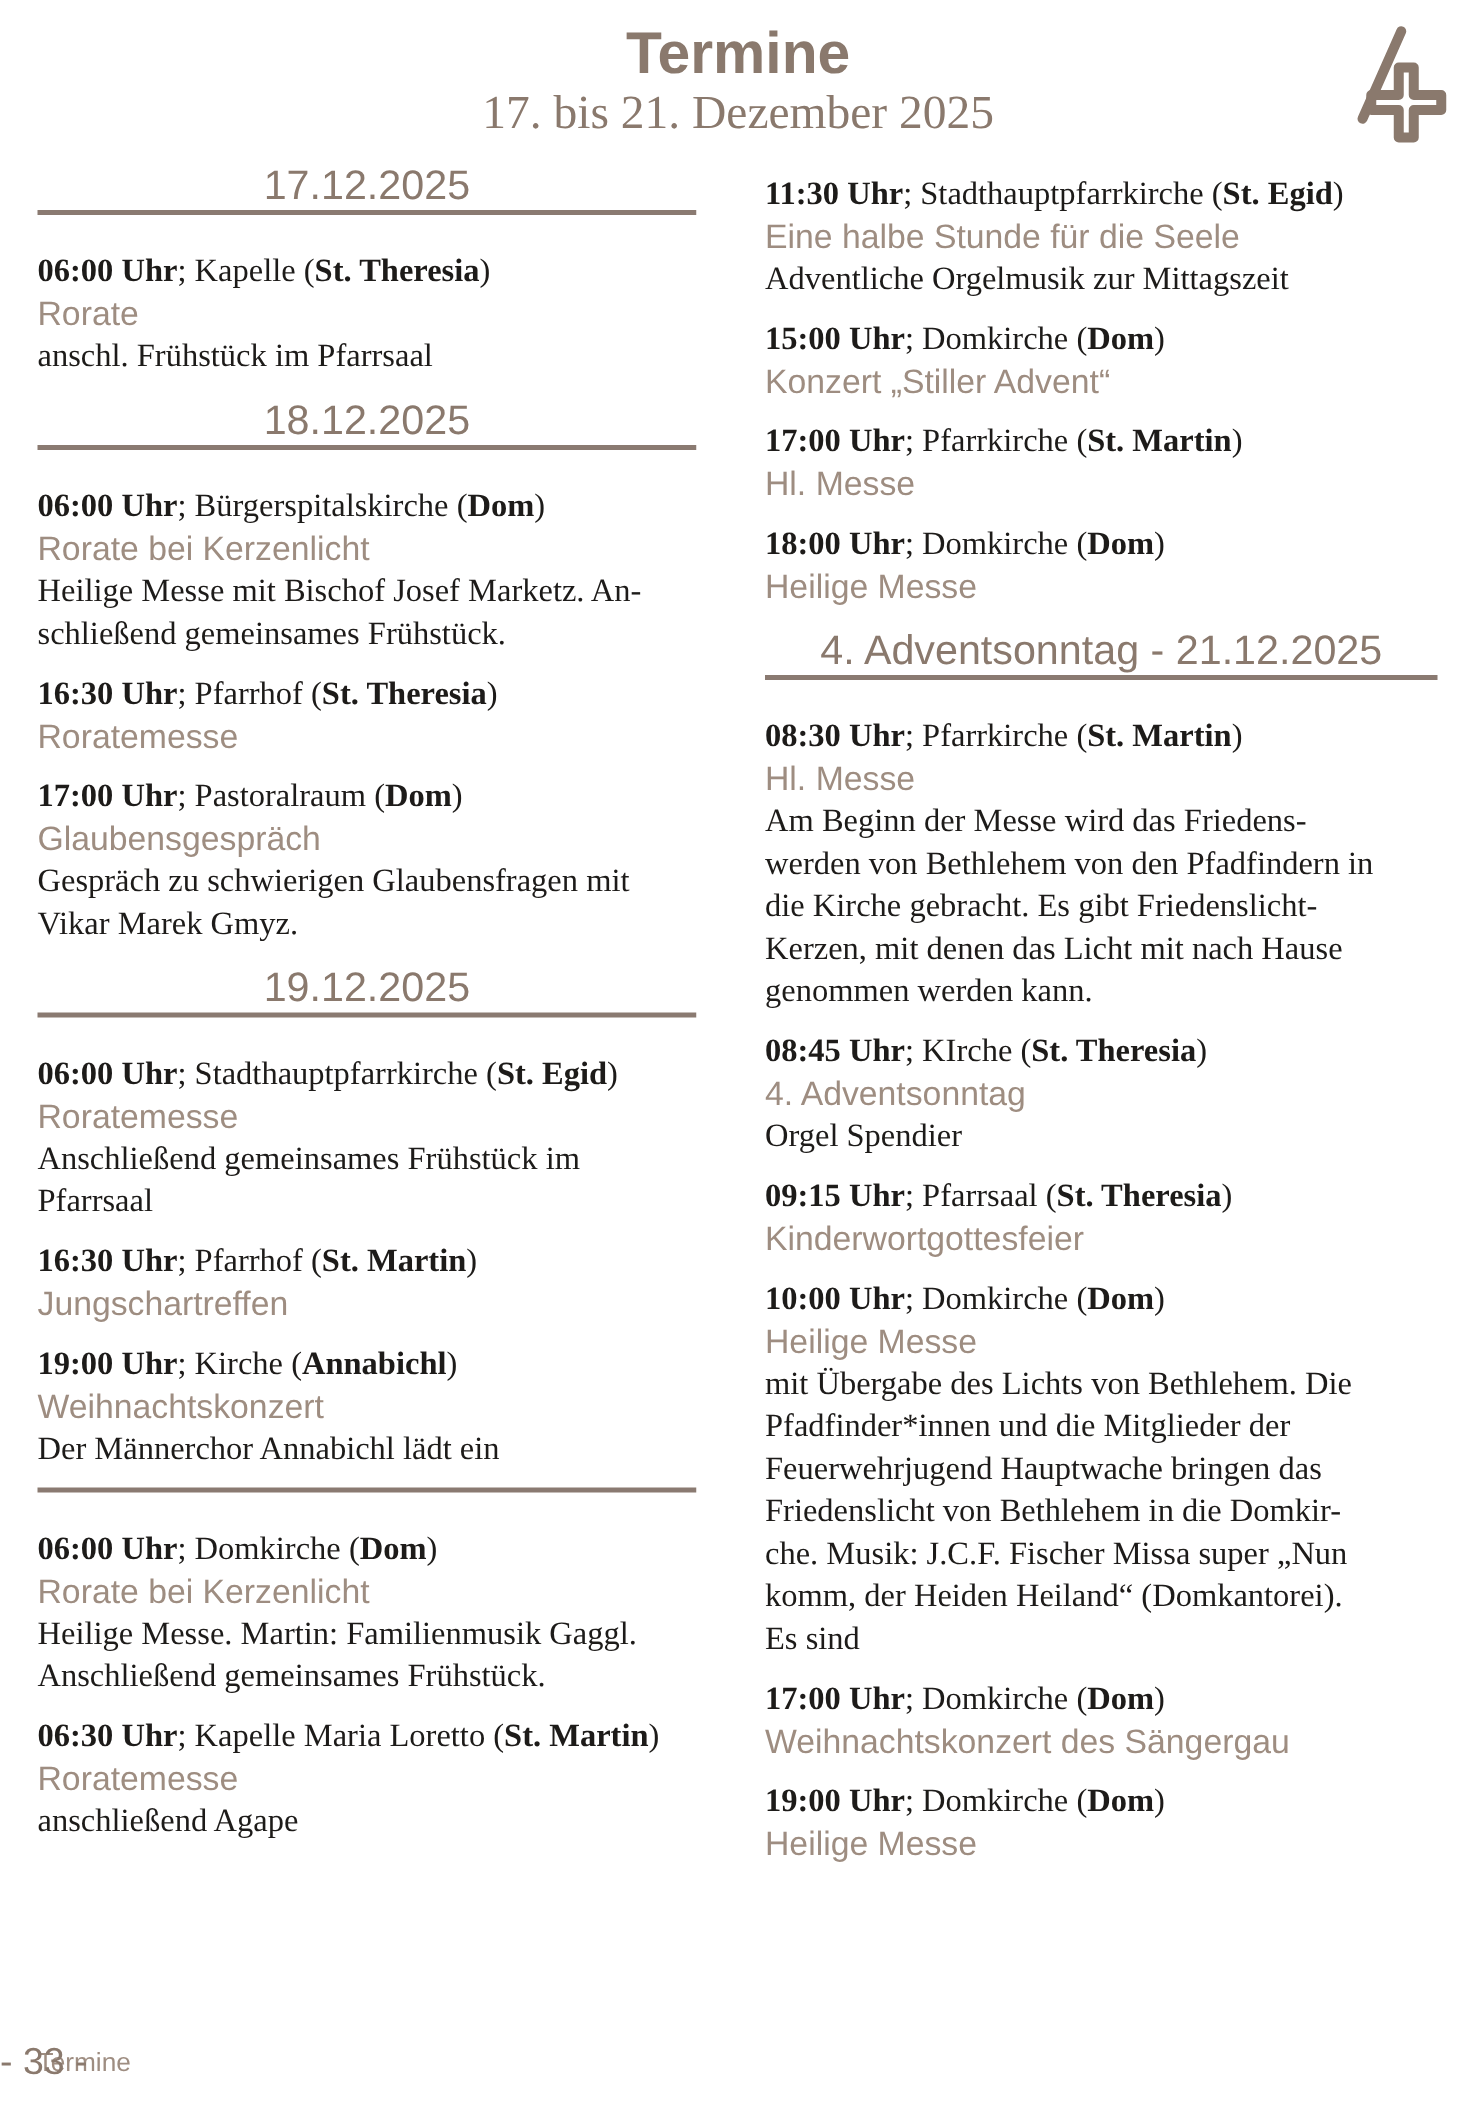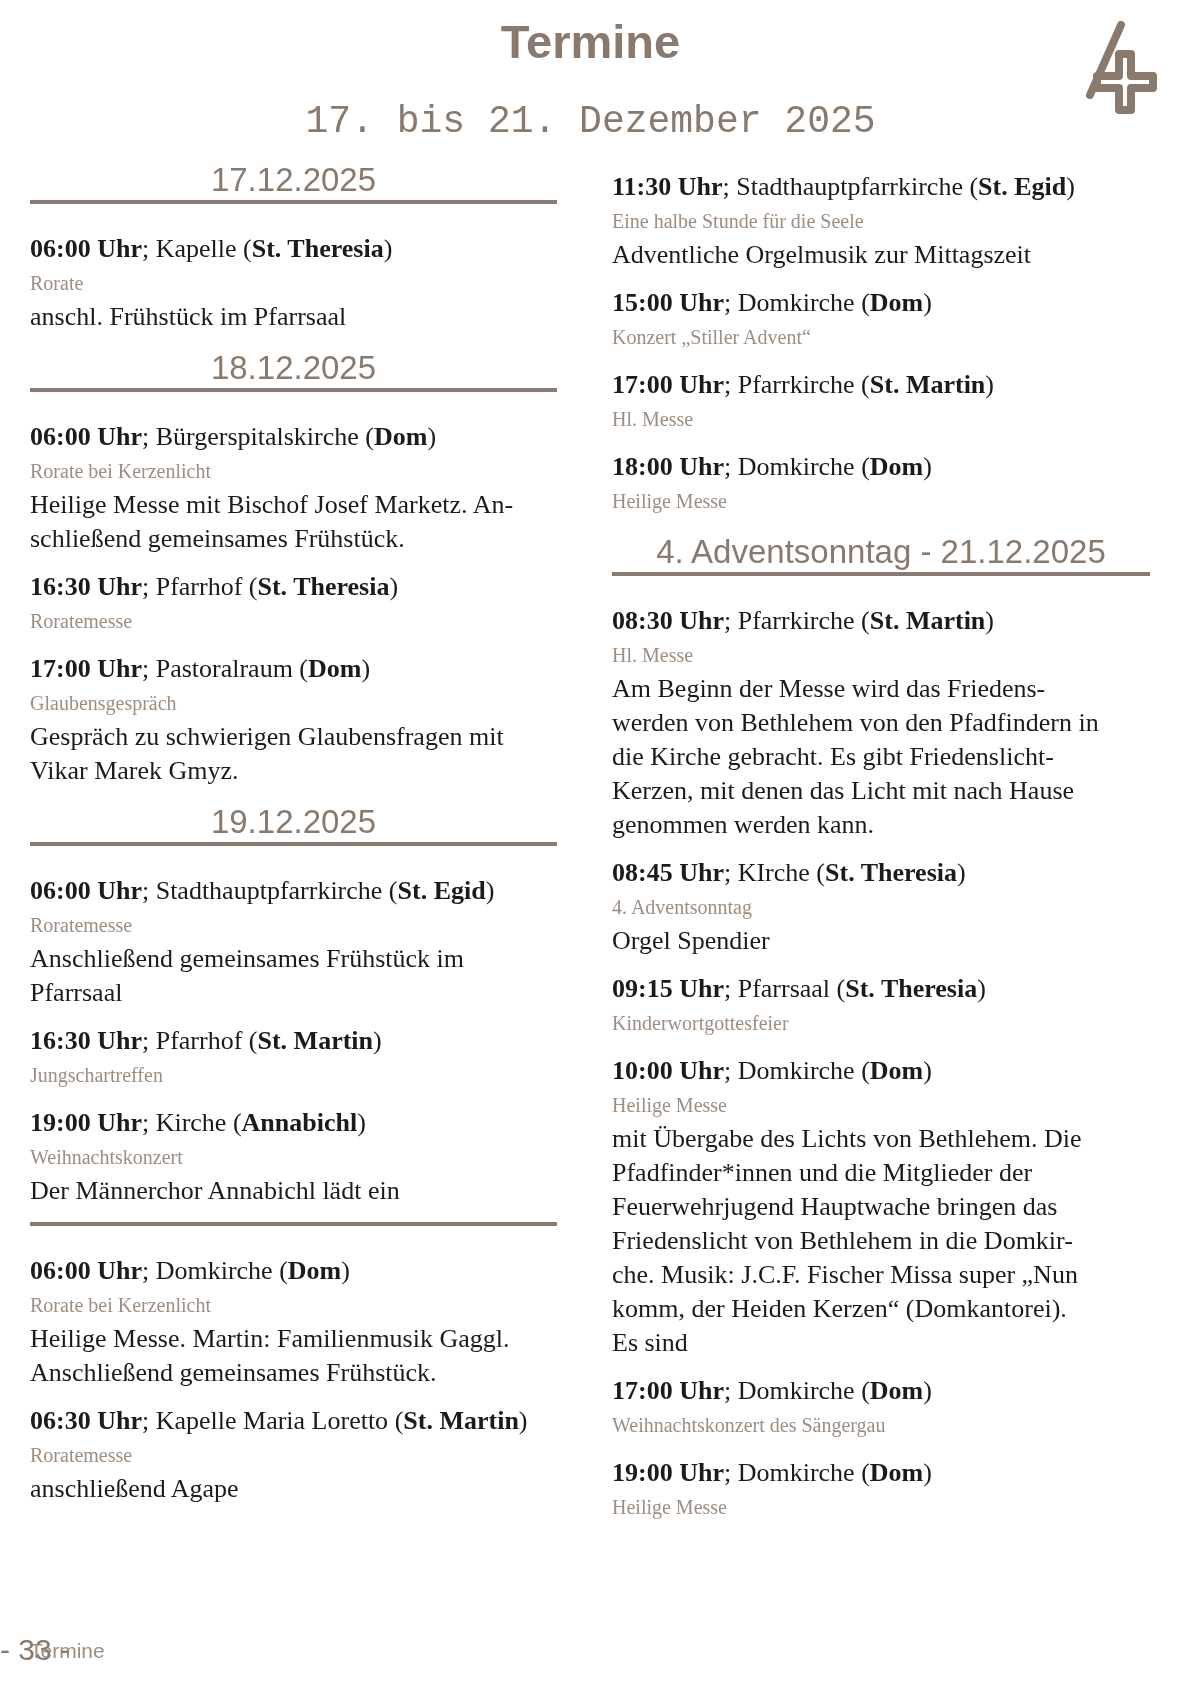--- a/index.html
+++ b/index.html
@@ -19,24 +19,23 @@
     position:relative;
     overflow:hidden;
   }
   .page-header{text-align:center;padding-top:16px;}
   .title{
     font-family:"Liberation Sans", sans-serif;
     font-weight:bold;font-size:47px;line-height:52px;
     color:var(--accent);
   }
   .subtitle{
-    font-family:Liberation Mono, monospace;
+    font-family:Liberation Serif, serif;
     font-size:38px;line-height:44px;
     color:var(--accent);
-    margin-top:32px;
   }
   .logo{position:absolute;top:13px;right:3px;width:100px;height:112px;}
   .columns{
     display:flex;
     padding:0 31px 0 30px;
     margin-top:16px;
     gap:55px;
   }
   .col{min-width:0;}
   .col-left{width:527px;}
@@ -53,22 +52,22 @@
     margin:0 0 28px 0;
   }
   .event{margin:0 0 14px 0;}
   .event-meta{
     margin:0;
     font-size:26px;line-height:34px;
     white-space:nowrap;
   }
   .event-meta b{font-weight:bold;}
   .event-title-line{
-    font-family:Liberation Serif, serif;
-    font-size:20px;line-height:34px;
+    font-family:Liberation Sans, sans-serif;
+    font-size:27px;line-height:34px;
     color:var(--accent-light);
   }
   .event-desc-line{
     font-size:26px;line-height:34px;
   }
   .page-footer{
     position:absolute;left:0;right:0;bottom:28px;height:40px;
     font-family:"Liberation Sans", sans-serif;
     color:var(--accent-light);
   }
@@ -195,21 +194,21 @@
           <div class="event-title-line">Kinderwortgottesfeier</div>
         </article>
         <article class="event">
           <p class="event-meta"><b>10:00 Uhr</b>; <span>Domkirche</span> (<b>Dom</b>)</p>
           <div class="event-title-line">Heilige Messe</div>
           <div class="event-desc-line">mit Übergabe des Lichts von Bethlehem. Die</div>
           <div class="event-desc-line">Pfadfinder*innen und die Mitglieder der</div>
           <div class="event-desc-line">Feuerwehrjugend Hauptwache bringen das</div>
           <div class="event-desc-line">Friedenslicht von Bethlehem in die Domkir-</div>
           <div class="event-desc-line">che. Musik: J.C.F. Fischer Missa super „Nun</div>
-          <div class="event-desc-line">komm, der Heiden Kerzen“ (Domkantorei).</div>
+          <div class="event-desc-line">komm, der Heiden Heiland“ (Domkantorei).</div>
           <div class="event-desc-line">Es sind</div>
         </article>
         <article class="event">
           <p class="event-meta"><b>17:00 Uhr</b>; <span>Domkirche</span> (<b>Dom</b>)</p>
           <div class="event-title-line">Weihnachtskonzert des Sängergau</div>
         </article>
         <article class="event">
           <p class="event-meta"><b>19:00 Uhr</b>; <span>Domkirche</span> (<b>Dom</b>)</p>
           <div class="event-title-line">Heilige Messe</div>
         </article>

